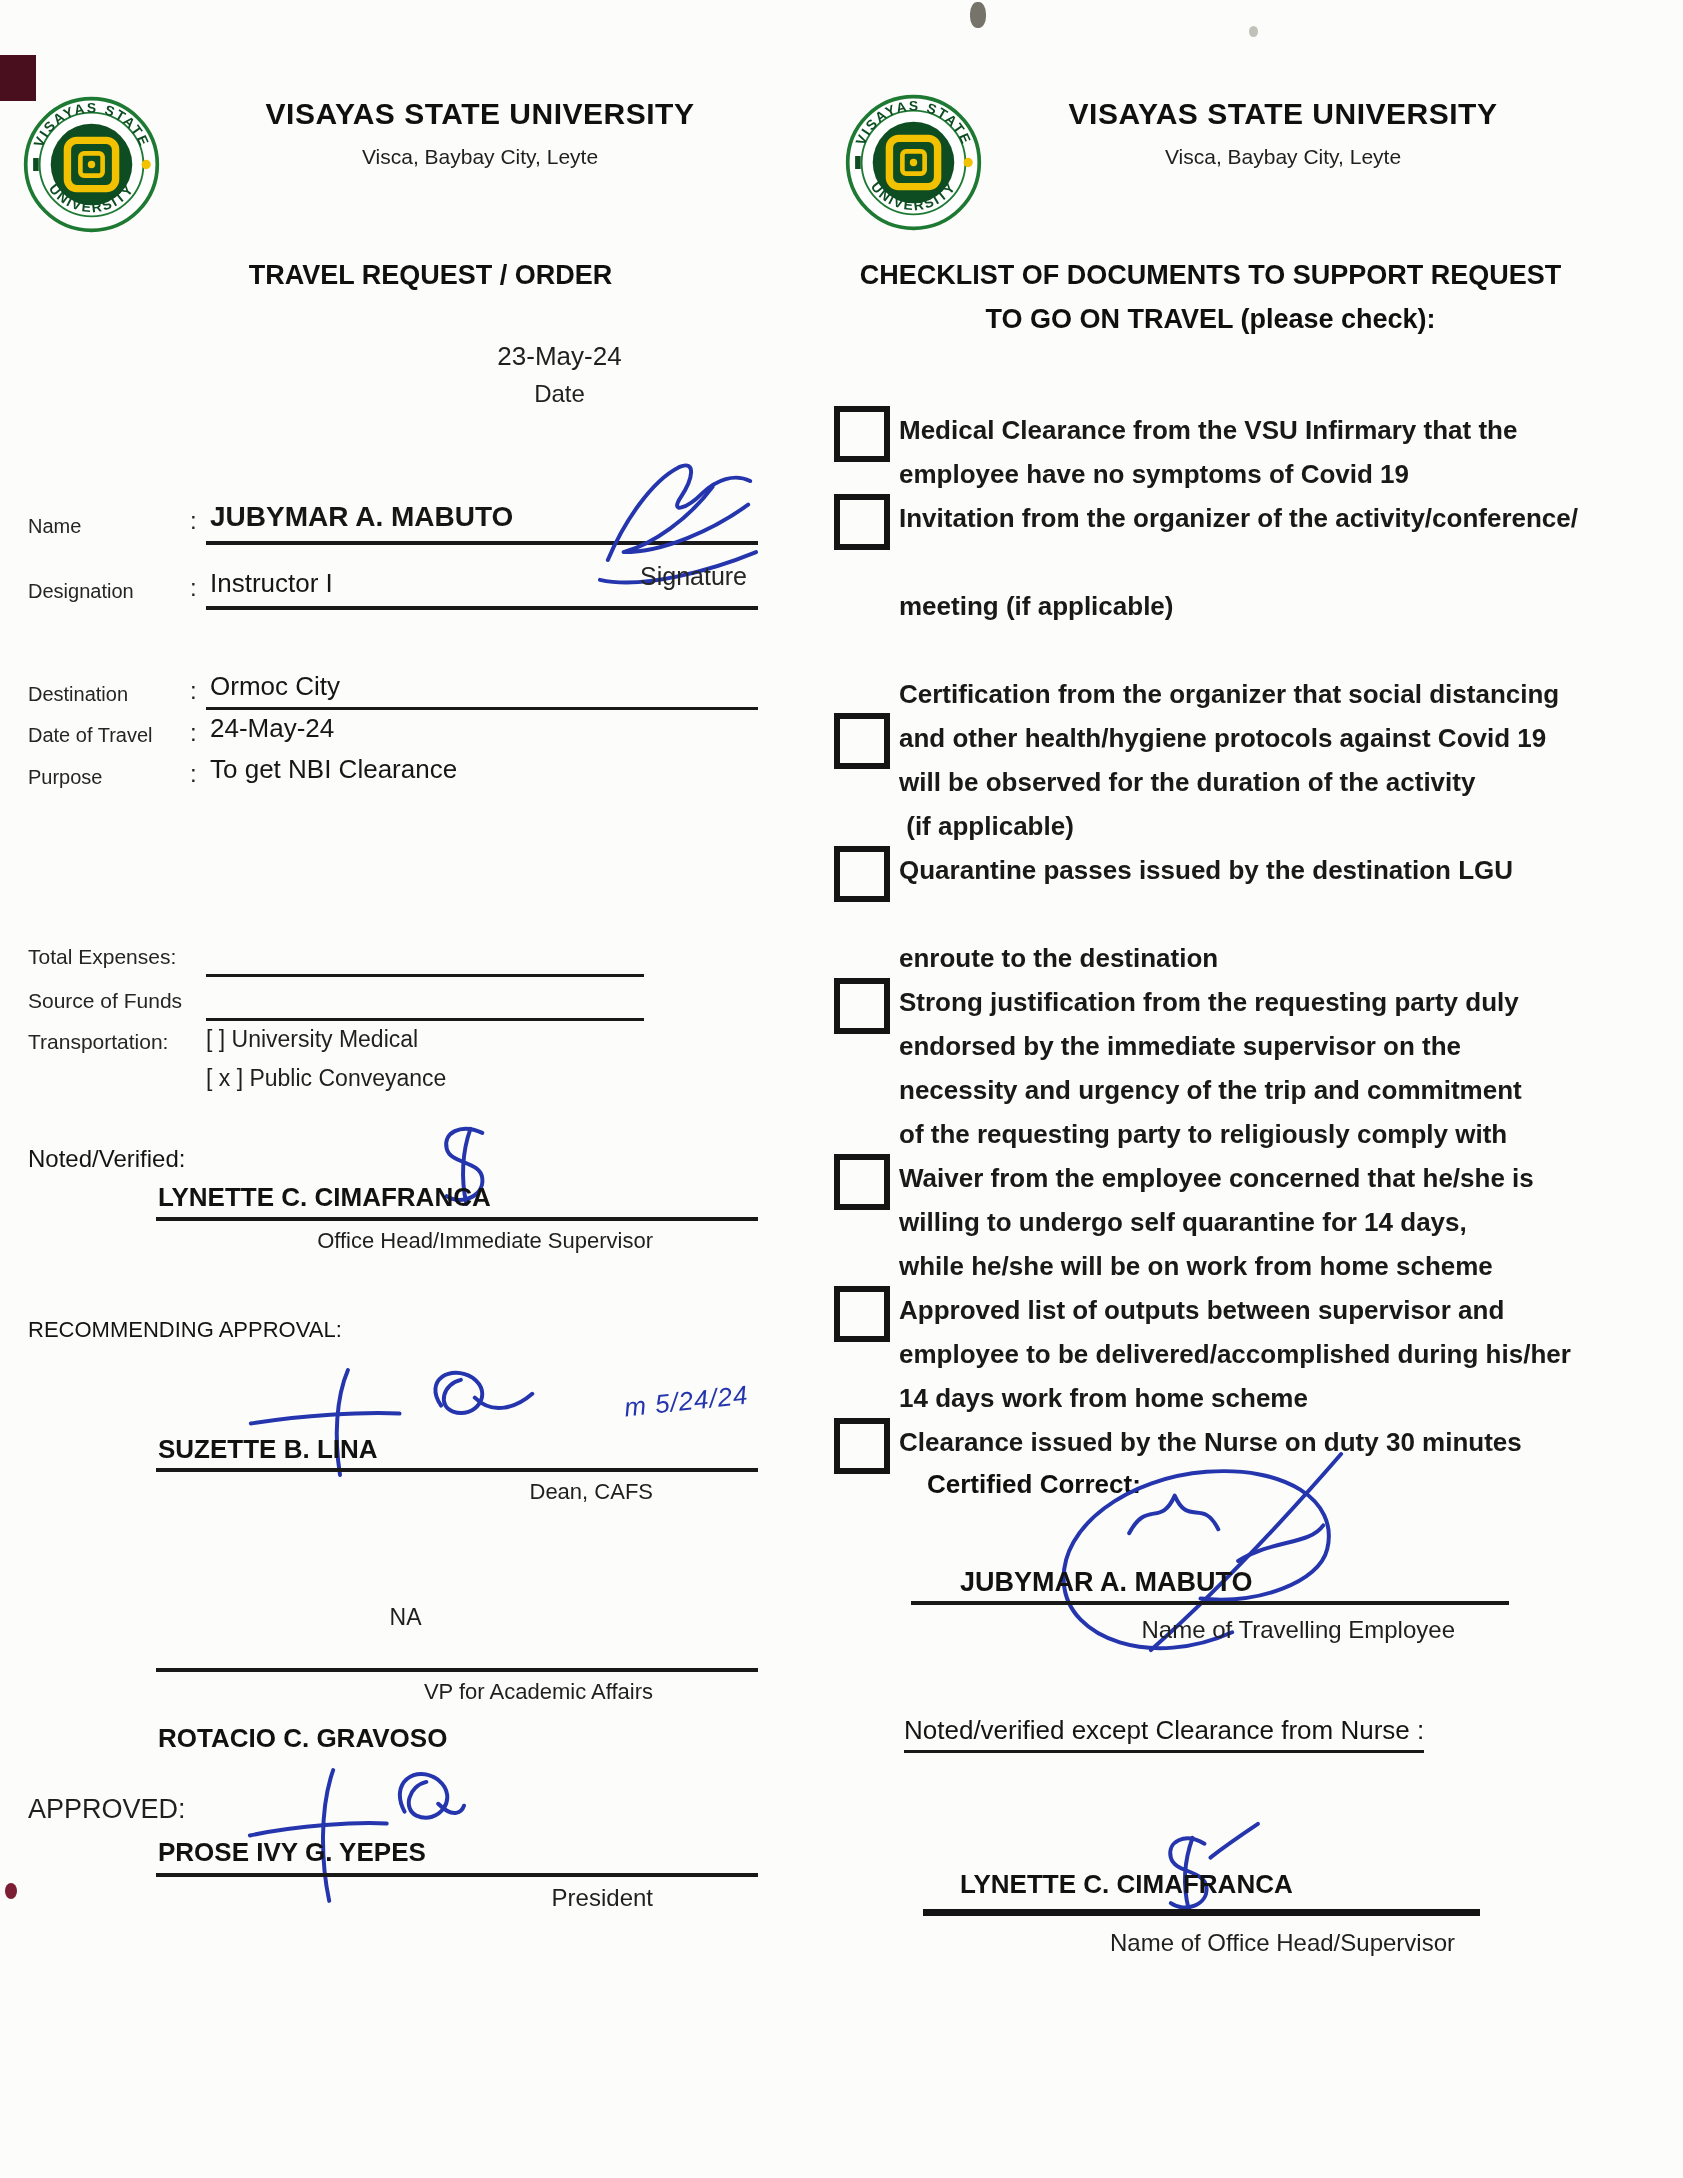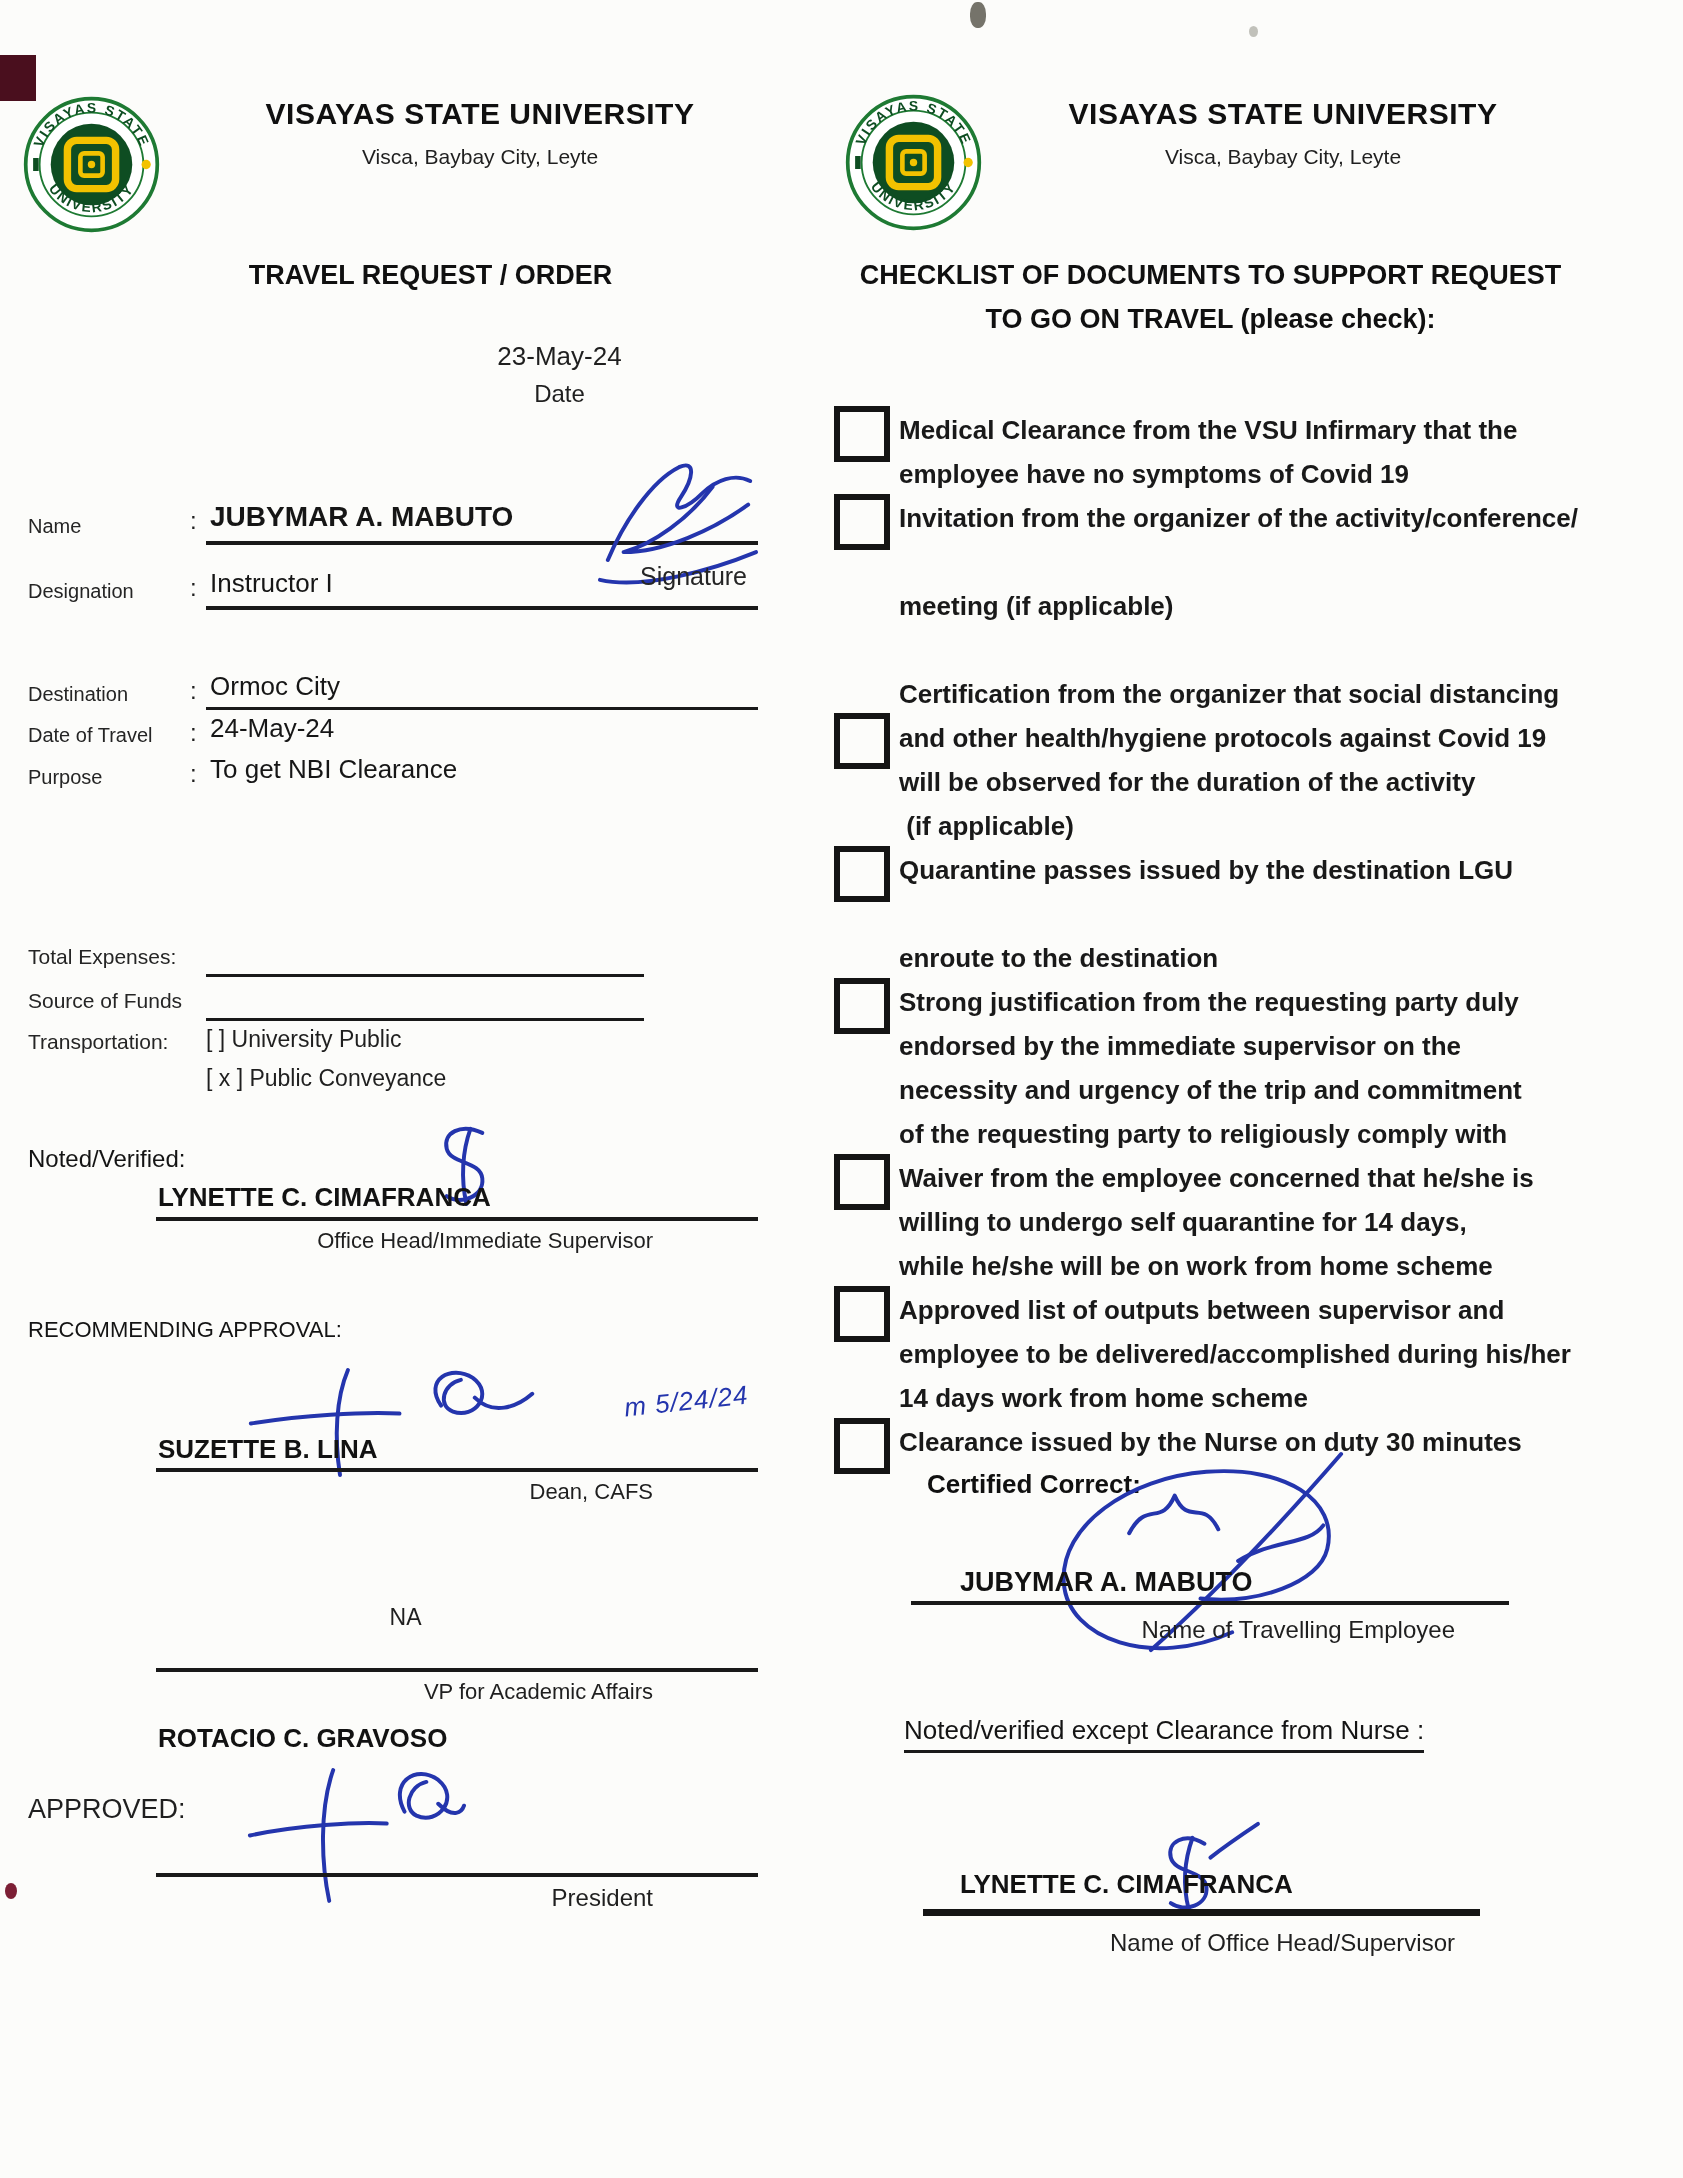--- a/index.html
+++ b/index.html
@@ -188,21 +188,21 @@
 
   <span class="abs flabel lbl-purp">Purpose</span>
   <span class="abs fcolon col-purp">:</span>
   <span class="abs fvalue val-purp">To get NBI Clearance</span>
 
   <span class="abs flabel lbl-exp lbl-texp">Total Expenses:</span>
   <div class="abs uline thin ul-texp"></div>
   <span class="abs flabel lbl-exp lbl-sof">Source of Funds</span>
   <div class="abs uline thin ul-sof"></div>
   <span class="abs flabel lbl-exp lbl-trans">Transportation:</span>
-  <span class="abs topt opt1">[  ] University Public</span>
+  <span class="abs topt opt1">[  ] University Medical</span>
   <span class="abs topt opt2">[ x ] Public Conveyance</span>
 
   <span class="abs sec-label lbl-noted">Noted/Verified:</span>
   <svg class="abs sig sig-2" width="89" height="89" viewBox="0 0 90 90">
     <path d="M62,12 C40,2 22,12 26,28 C30,44 60,40 62,58 C64,76 40,86 26,76"></path>
     <path d="M50,8 C42,30 40,58 46,84"></path>
   </svg>
   <div class="abs sigblock-name name-noted">LYNETTE C. CIMAFRANCA</div>
   <div class="abs uline ul-noted"></div>
   <div class="abs sigblock-title title-noted">Office Head/Immediate Supervisor</div>
@@ -224,20 +224,21 @@
   <div class="abs uline ul-rot"></div>
   <div class="abs sigblock-title title-rot">VP for Academic Affairs</div>
 
   <span class="abs lbl-appr">APPROVED:</span>
   <svg class="abs sig sig-5" width="228" height="144" viewBox="0 0 230 145">
     <path d="M96,10 C82,50 84,104 92,142"></path>
     <path d="M12,76 C60,66 120,62 150,64"></path>
     <path d="M168,52 C152,22 180,4 202,20 C224,38 202,66 180,56 C166,49 172,26 190,22"></path>
     <path d="M202,44 C218,60 226,52 228,46"></path>
   </svg>
+  <div class="abs sigblock-name name-yep">PROSE IVY G. YEPES</div>
   <div class="abs uline ul-yep"></div>
   <div class="abs sigblock-title title-yep">President</div>
 
   <svg class="abs logo logo-right" viewBox="0 0 150 150">
     <circle cx="75" cy="75" r="71" fill="#ffffff" stroke="#1e7a33" stroke-width="4"></circle>
     <circle cx="75" cy="75" r="56" fill="#ffffff" stroke="#1e7a33" stroke-width="2"></circle>
     <circle cx="75" cy="75" r="44" fill="#0e4d22"></circle>
     <rect x="49" y="49" width="52" height="52" rx="10" fill="none" stroke="#f2c200" stroke-width="8"></rect>
     <rect x="63" y="63" width="24" height="24" rx="4" fill="none" stroke="#f2c200" stroke-width="5"></rect>
     <circle cx="75" cy="75" r="4" fill="#f2c200"></circle>

